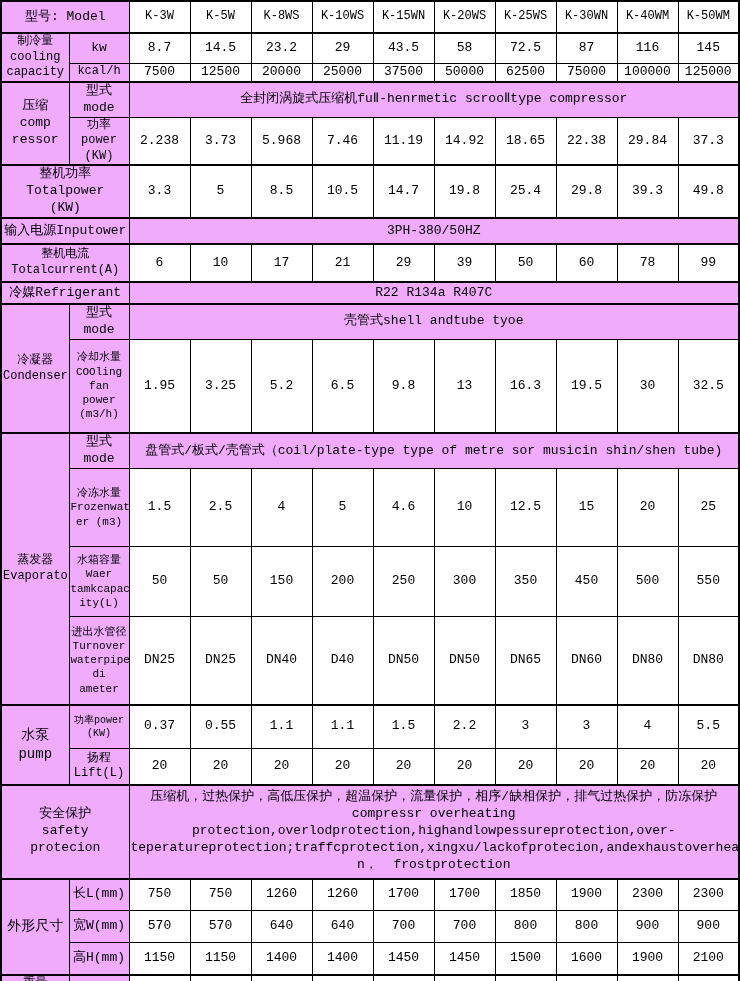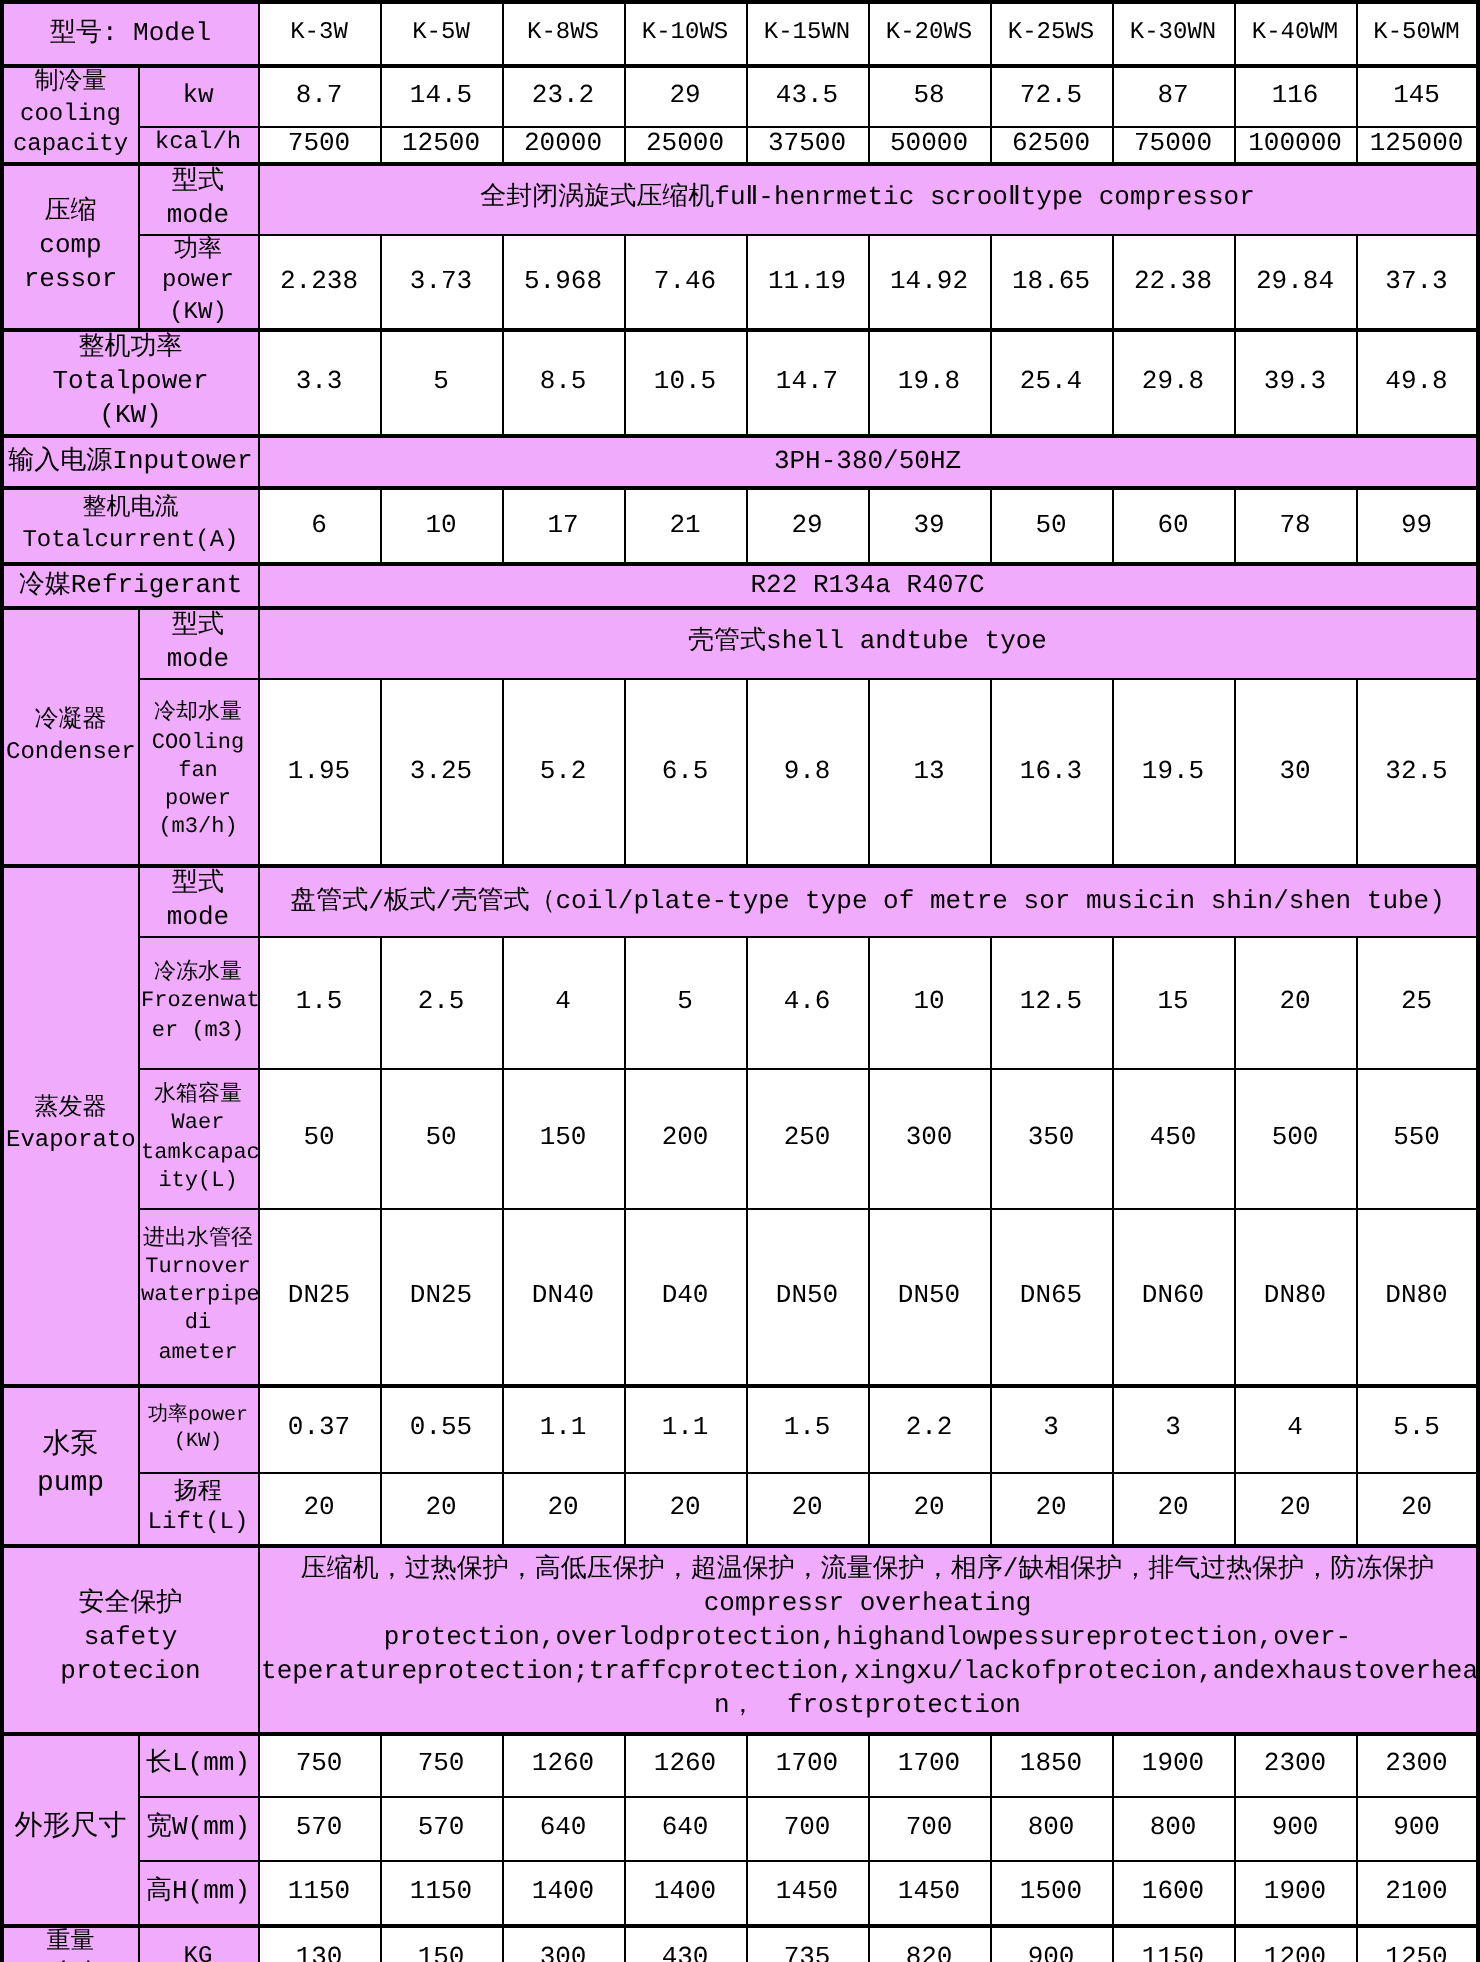--- a/index.html
+++ b/index.html
@@ -15,21 +15,21 @@
   }
   .blue { background: #f0abfc; }
   .v { background: #ffffff; }
   .sec > td { border-top-width: 2px; }
   .lb { border-right-width: 2px; }
   .ml { white-space: pre-line; }
   .pre { white-space: pre-wrap; line-height: 1.55; }
   .f10{font-size:10px}.f11{font-size:11px}.f12{font-size:12px}.f13{font-size:13px}.f14{font-size:14px}
   .h22{height:22px}.h24{height:16px}.h25{height:25px}.h26{height:26px}.h30{height:30px}
   .h32{height:32px}.h36{height:36px}.h38{height:38px}.h44{height:44px}.h46{height:46px}
-  .h70{height:70px}.h74{height:66px}.h78{height:94px}.h88{height:88px}
+  .h70{height:70px}.h74{height:78px}.h78{height:94px}.h88{height:88px}
   col.ca{width:68px} col.cb{width:60px} col.cd{width:61px}
 </style>
 </head>
 <body>
 
 <div class="page">
   <table class="spec">
     <colgroup>
       <col class="ca">
         <col class="cb">

